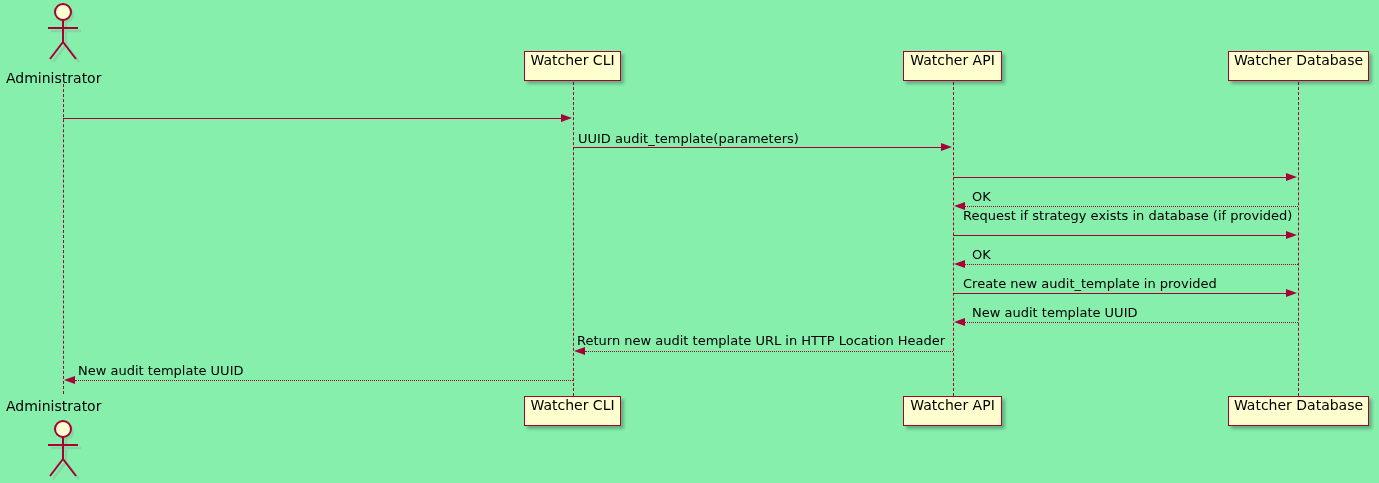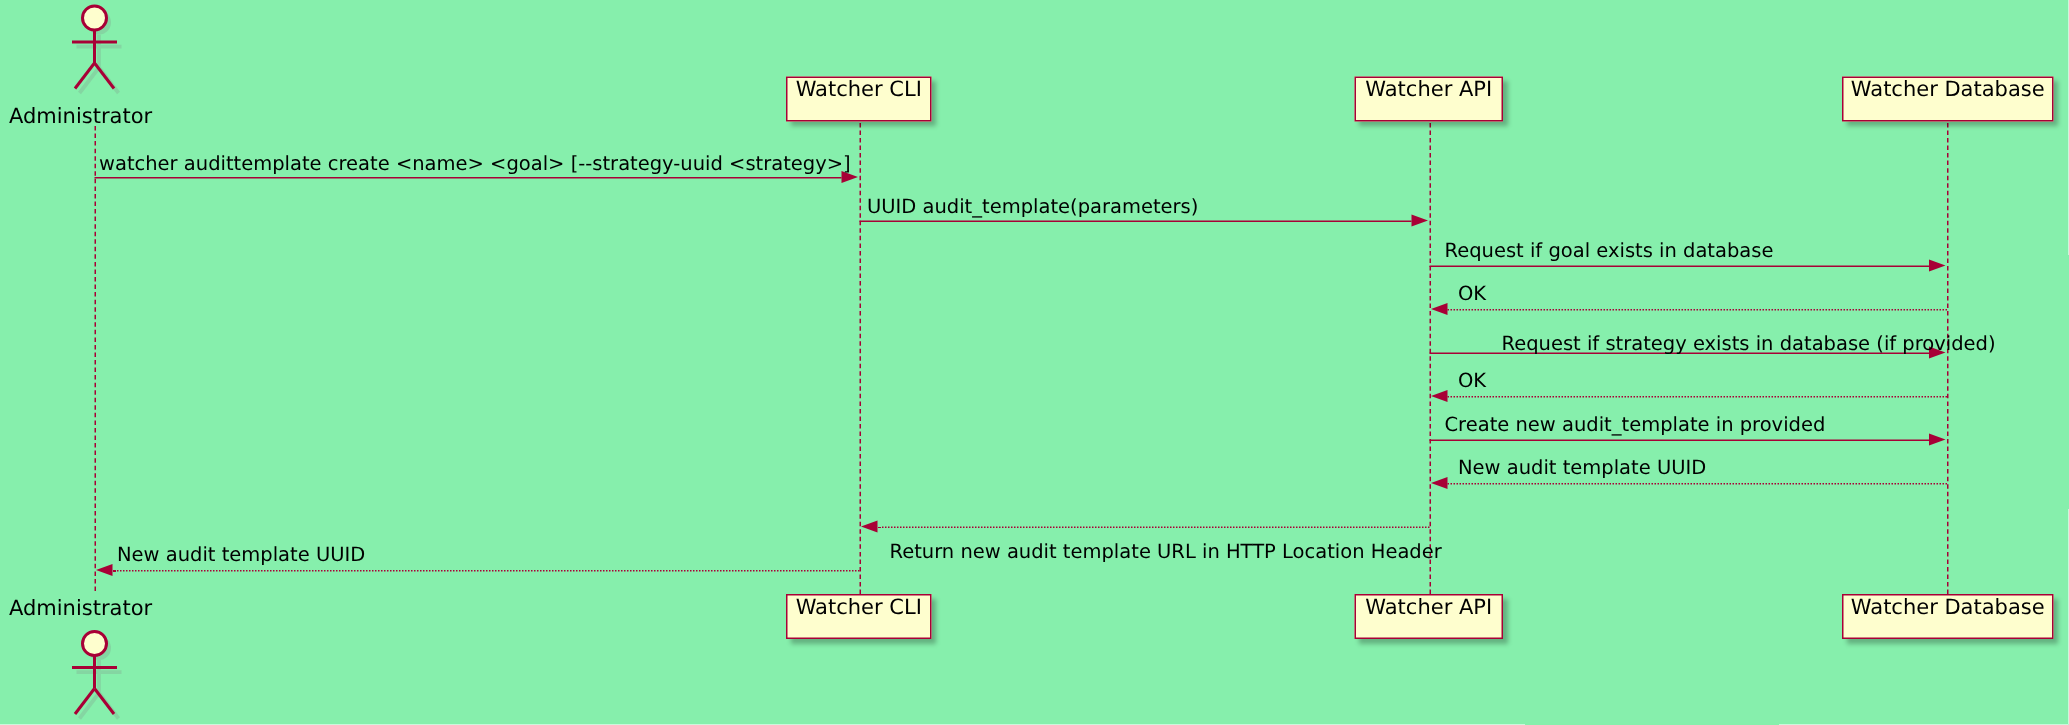--- a/index.html
+++ b/index.html
@@ -145,51 +145,49 @@
   </div>
   <div class="participant" style="left:903px; top:396px; width:99px;">
     <span>Watcher API</span>
   </div>
   <div class="participant" style="left:1228px; top:396px; width:141px;">
     <span>Watcher Database</span>
   </div>
 
   <div class="msg-line" style="left:63px; top:118px; width:498px;"></div>
   <div class="arrow-head right" style="left:561px; top:113.5px;"></div>
-  <div class="msg-label" style="left:66px; top:103px;">watcher audittemplate create &lt;name&gt; &lt;goal&gt; [--strategy-uuid &lt;strategy&gt;]</div>
 
   <div class="msg-line" style="left:573px; top:147px; width:368px;"></div>
   <div class="arrow-head right" style="left:941px; top:142.5px;"></div>
   <div class="msg-label" style="left:578px; top:132px;">UUID audit_template(parameters)</div>
 
   <div class="msg-line" style="left:953px; top:177px; width:333px;"></div>
   <div class="arrow-head right" style="left:1286px; top:172.5px;"></div>
-  <div class="msg-label" style="left:963px; top:161px;">Request if goal exists in database</div>
 
   <div class="msg-line dotted" style="left:965px; top:206px; width:333px;"></div>
   <div class="arrow-head left" style="left:954px; top:201.5px;"></div>
   <div class="msg-label" style="left:972px; top:190px;">OK</div>
 
   <div class="msg-line" style="left:953px; top:235px; width:333px;"></div>
   <div class="arrow-head right" style="left:1286px; top:230.5px;"></div>
-  <div class="msg-label" style="left:963px; top:223px;margin-left:38px;">Request if strategy exists in database (if provided)</div>
+  <div class="msg-label" style="left:963px; top:209px;">Request if strategy exists in database (if provided)</div>
 
   <div class="msg-line dotted" style="left:965px; top:264px; width:333px;"></div>
   <div class="arrow-head left" style="left:954px; top:259.5px;"></div>
   <div class="msg-label" style="left:972px; top:248px;">OK</div>
 
   <div class="msg-line" style="left:953px; top:293px; width:333px;"></div>
   <div class="arrow-head right" style="left:1286px; top:288.5px;"></div>
   <div class="msg-label" style="left:963px; top:277px;">Create new audit_template in provided</div>
 
   <div class="msg-line dotted" style="left:965px; top:322px; width:333px;"></div>
   <div class="arrow-head left" style="left:954px; top:317.5px;"></div>
   <div class="msg-label" style="left:972px; top:306px;">New audit template UUID</div>
 
   <div class="msg-line dotted" style="left:585px; top:351px; width:368px;"></div>
   <div class="arrow-head left" style="left:574px; top:346.5px;"></div>
-  <div class="msg-label" style="left:593px; top:334px;margin-top:28px;">Return new audit template URL in HTTP Location Header</div>
+  <div class="msg-label" style="left:577px; top:334px;">Return new audit template URL in HTTP Location Header</div>
 
   <div class="msg-line dotted" style="left:75px; top:380px; width:498px;"></div>
   <div class="arrow-head left" style="left:64px; top:375.5px;"></div>
   <div class="msg-label" style="left:78px; top:364px;">New audit template UUID</div>
 
 </div>
 
 </body></html>

